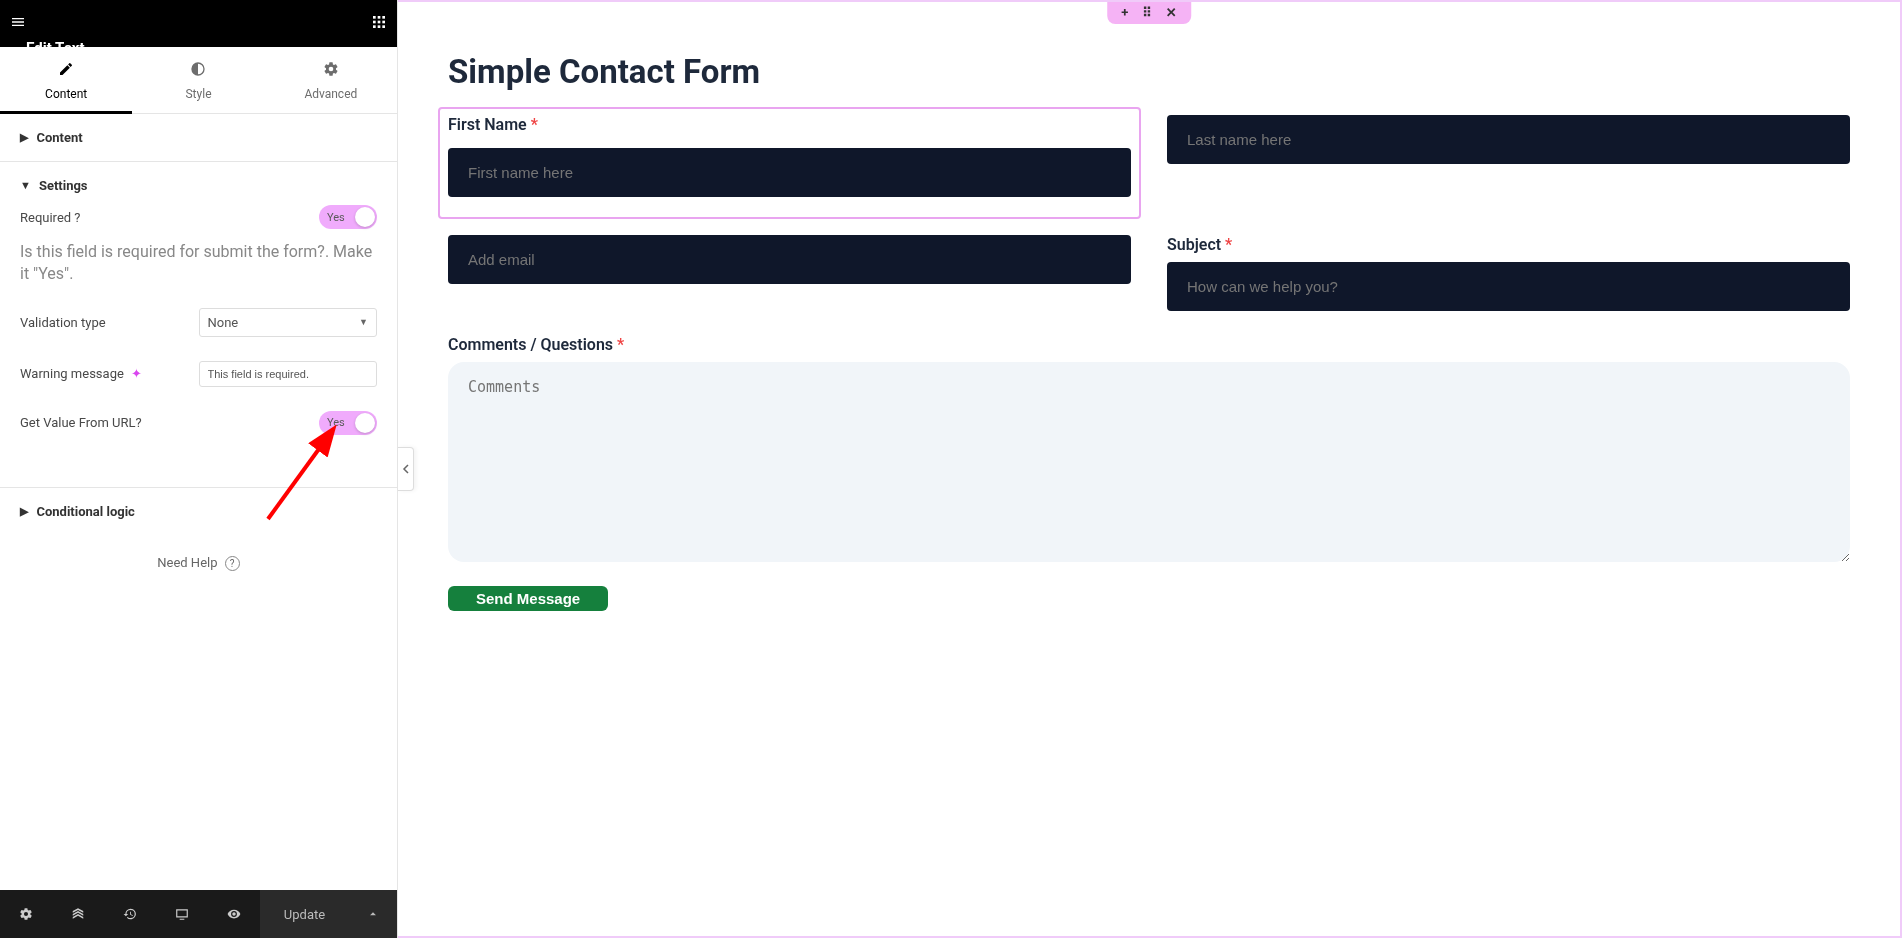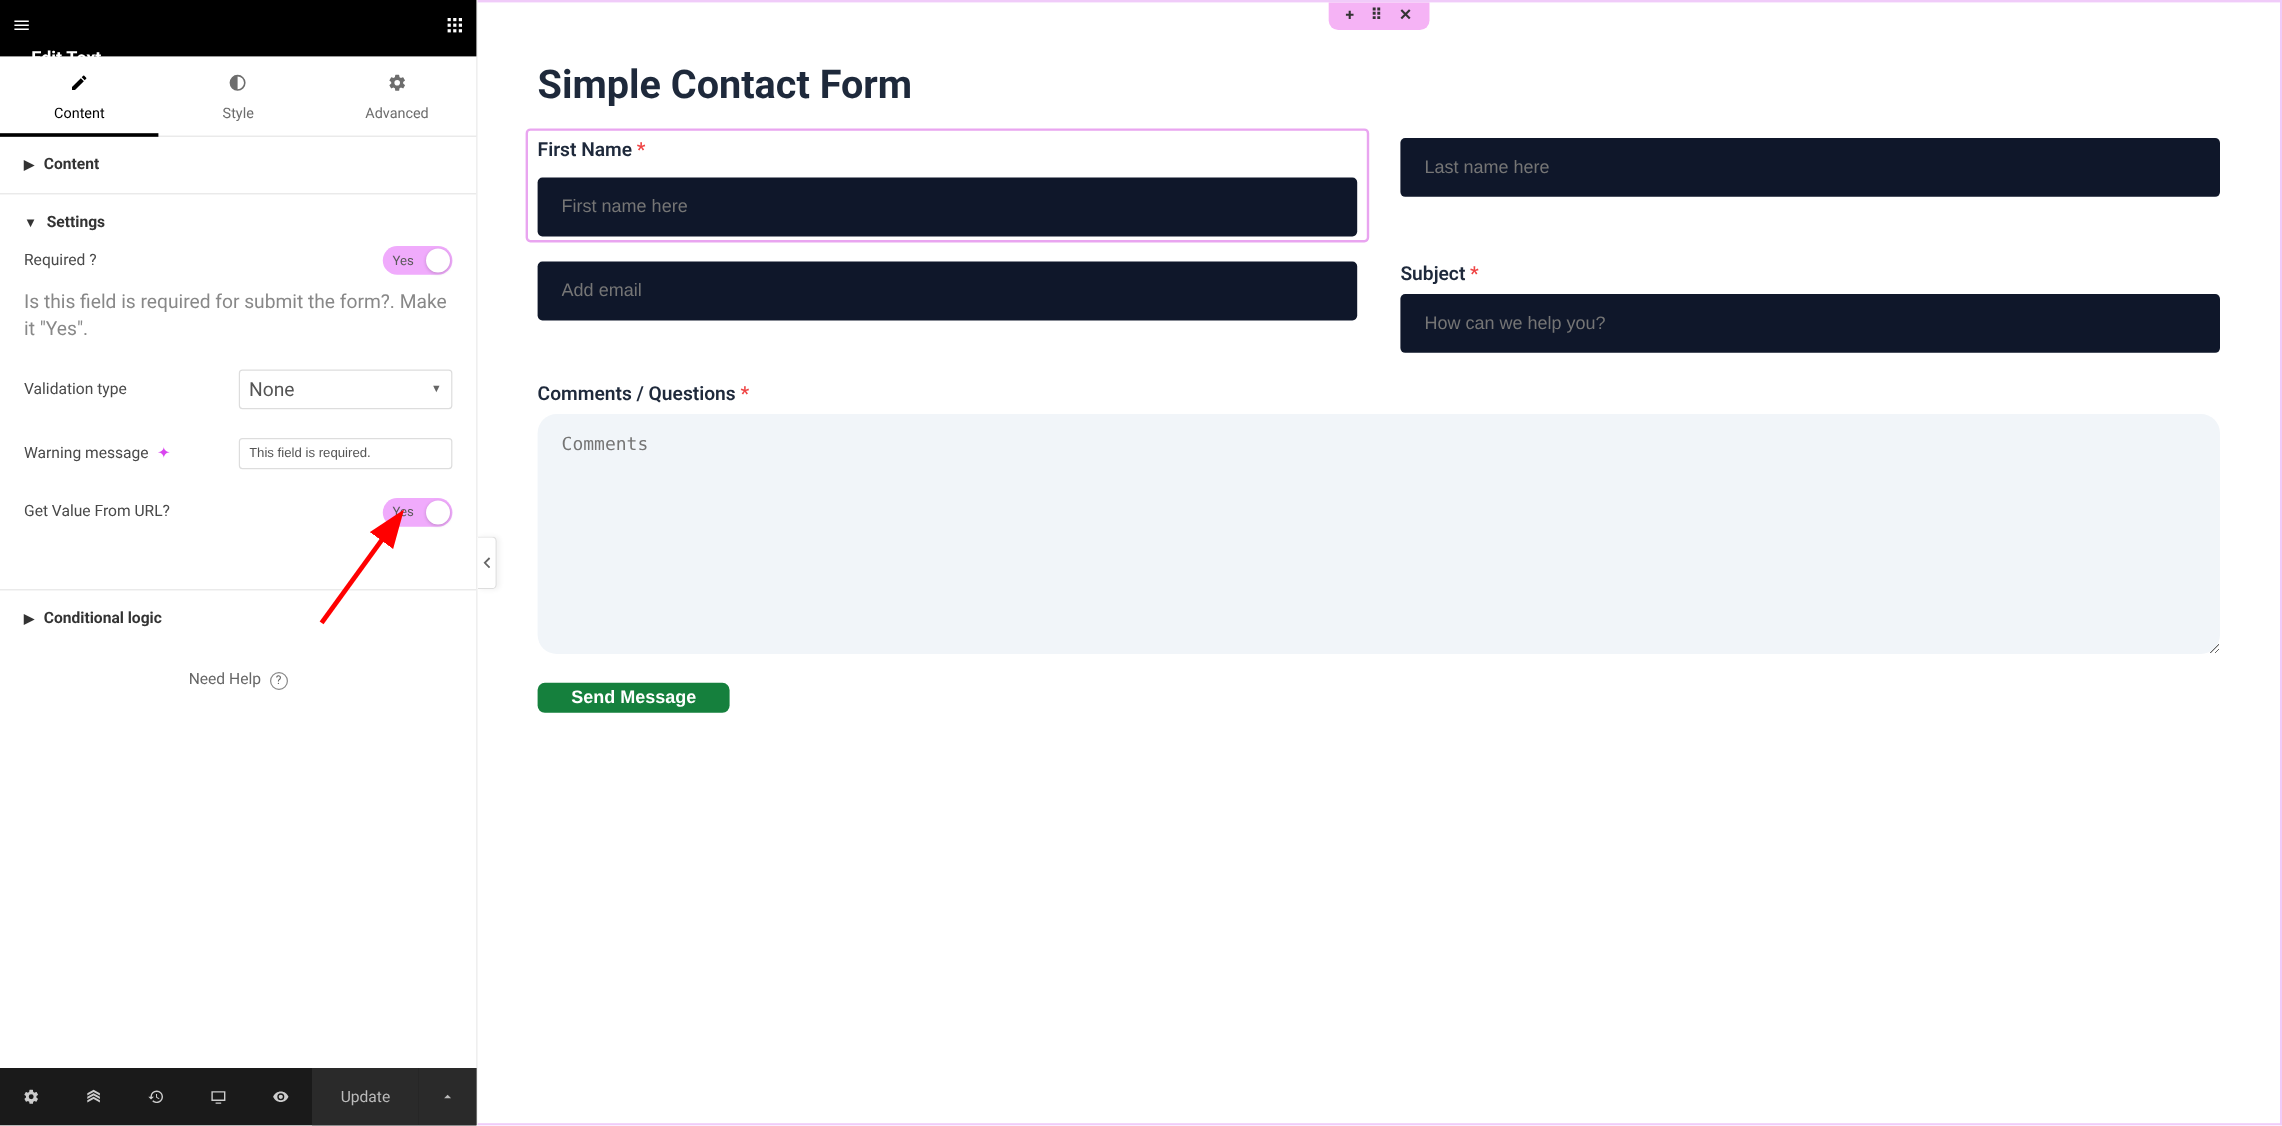--- a/index.html
+++ b/index.html
@@ -25,21 +25,21 @@
     .divider { height: 1px; background: #e5e5e5; margin: 0 -20px; }
     
     .setting-row { display: flex; align-items: center; justify-content: space-between; padding: 12px 0; font-size: 13px; color: #494949; }
     .setting-label { flex: 1; }
     .setting-control { flex: 1; }
     .help-text { font-size: 16px; color: #888; padding: 0 0 10px; line-height: 1.4; }
     
     .toggle { position: relative; width: 58px; height: 24px; background: #f0abfc; border-radius: 12px; cursor: pointer; display: flex; align-items: center; padding: 0 8px; font-size: 11px; color: #5a5a5a; }
     .toggle-knob { position: absolute; right: 2px; top: 2px; width: 20px; height: 20px; background: #fff; border-radius: 50%; box-shadow: 0 1px 3px rgba(0,0,0,0.2); }
     
-    .select-input { width: 100%; border: 1px solid #ddd; border-radius: 3px; padding: 6px 8px; font-size: 16px; color: #555; background: #fff; position: relative; }
+    .select-input { width: 100%; border: 1px solid #ddd; border-radius: 3px; padding: 6px 8px; font-size: 13px; color: #555; background: #fff; position: relative; }
     .select-input::after { content: '▼'; position: absolute; right: 8px; top: 50%; transform: translateY(-50%); font-size: 9px; color: #666; }
     
     .text-input { width: 100%; border: 1px solid #ddd; border-radius: 3px; padding: 6px 8px; font-size: 11px; color: #555; }
     
     .sparkle-icon { color: #d946ef; font-size: 13px; margin-left: 4px; }
     
     .need-help { text-align: center; padding: 20px 0; font-size: 13px; color: #666; }
     .need-help .q-icon { display: inline-block; width: 15px; height: 15px; border: 1px solid #888; border-radius: 50%; font-size: 10px; line-height: 13px; margin-left: 4px; }
     
     .sidebar-footer { background: #1a1a1a; display: flex; align-items: center; height: 48px; }
@@ -56,21 +56,21 @@
     .form-title { font-size: 33px; font-weight: 700; color: #1e293b; margin-bottom: 24px; }
     
     .form-grid { display: grid; grid-template-columns: 1fr 1fr; gap: 24px 36px; }
     .form-field { display: flex; flex-direction: column; gap: 8px; }
     .form-field.full { grid-column: 1 / -1; }
     .field-label { font-size: 16px; font-weight: 600; color: #1e293b; }
     .field-label .req { color: #ef4444; }
     .field-input { background: #0f172a; border: none; border-radius: 4px; padding: 16px 20px; font-size: 15px; color: #64748b; }
     .field-textarea { background: #f1f5f9; border: none; border-radius: 16px; padding: 16px 20px; font-size: 15px; color: #64748b; min-height: 200px; resize: both; }
     
-    .field-selected { border: 2px solid #e9a5f0; border-radius: 4px; padding: 6px 8px 3px; margin: -8px -10px; }
+    .field-selected { border: 2px solid #e9a5f0; border-radius: 4px; padding: 6px 8px 20px; margin: -8px -10px; }
     .field-selected .field-input { margin-top: 6px; }
     
     .submit-btn { background: #15803d; color: #fff; border: none; border-radius: 6px; padding: 4px 28px; font-size: 15px; font-weight: 600; cursor: pointer; margin-top: 24px; }
     
     .collapse-handle { position: absolute; left: 398px; top: 50%; transform: translateY(-50%); width: 16px; height: 44px; background: #fff; border: 1px solid #ddd; border-left: none; border-radius: 0 4px 4px 0; display: flex; align-items: center; justify-content: center; font-size: 11px; color: #666; cursor: pointer; z-index: 10; box-shadow: 2px 0 4px rgba(0,0,0,0.05); }
     
     
     .annotation-arrow { position: absolute; left: 260px; top: 417px; pointer-events: none; z-index: 20; }
     
     

